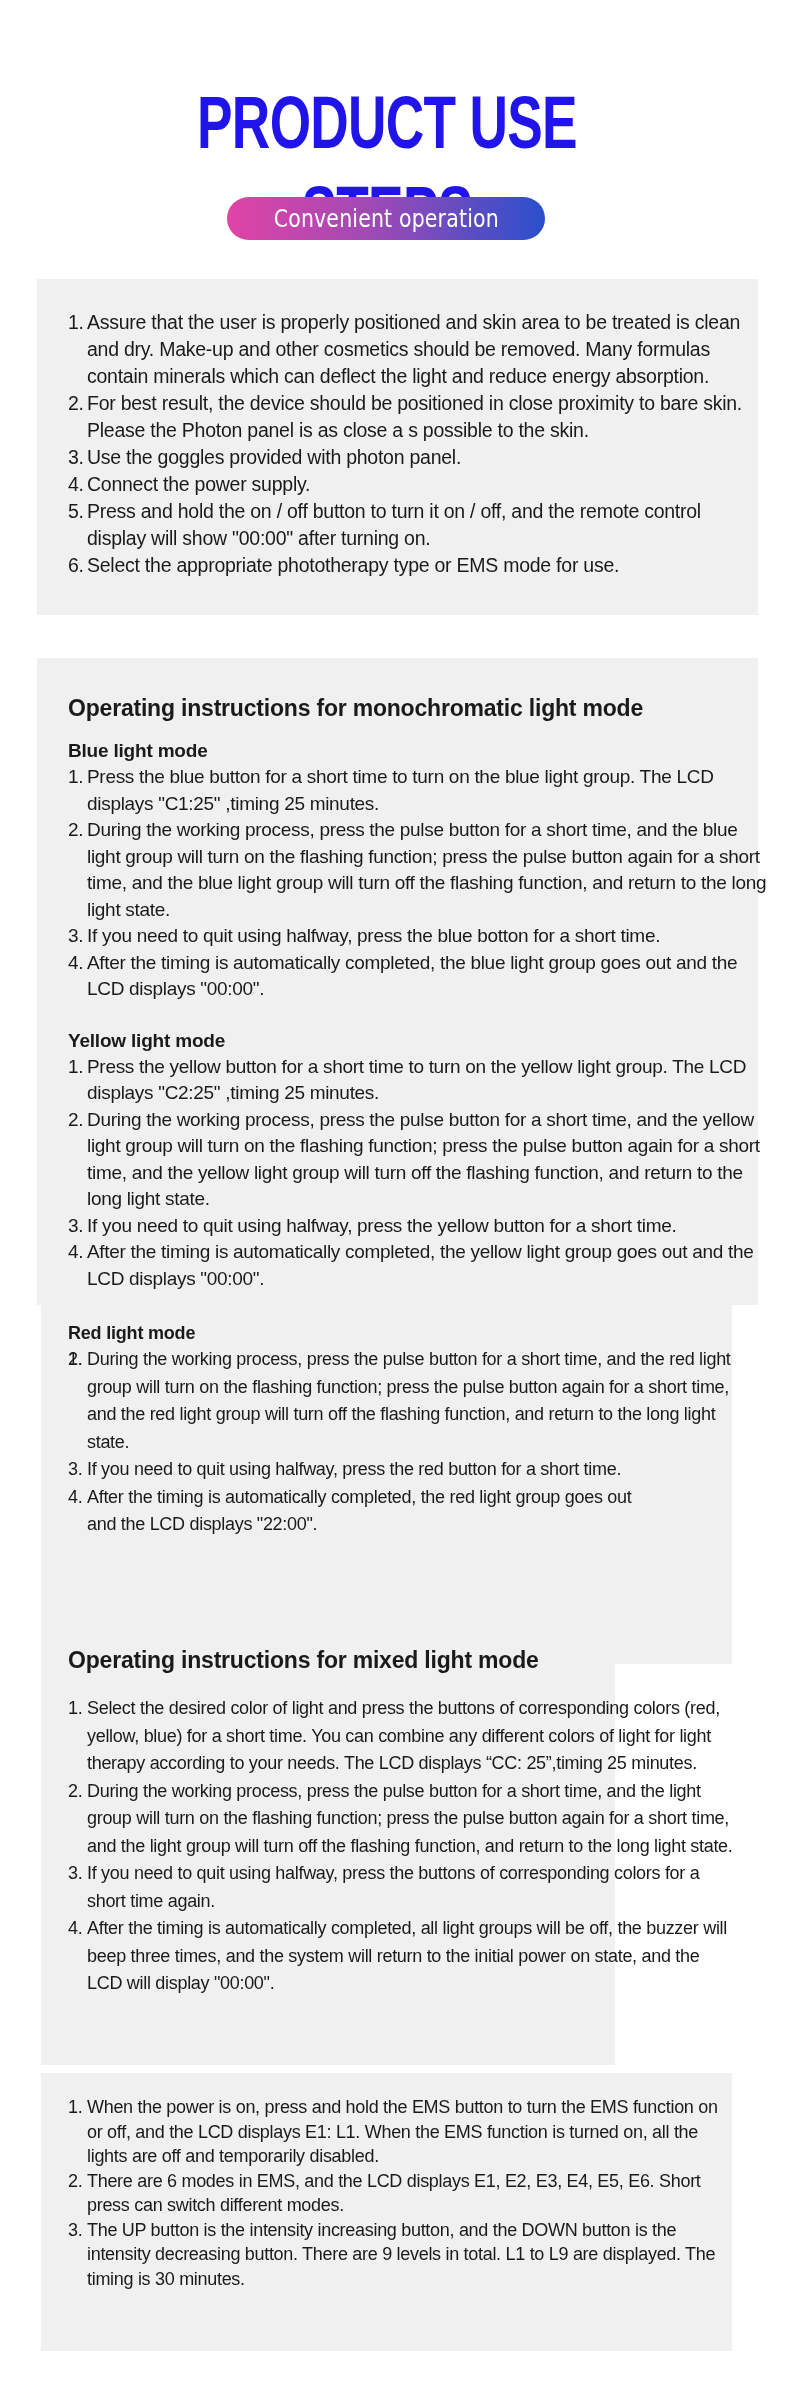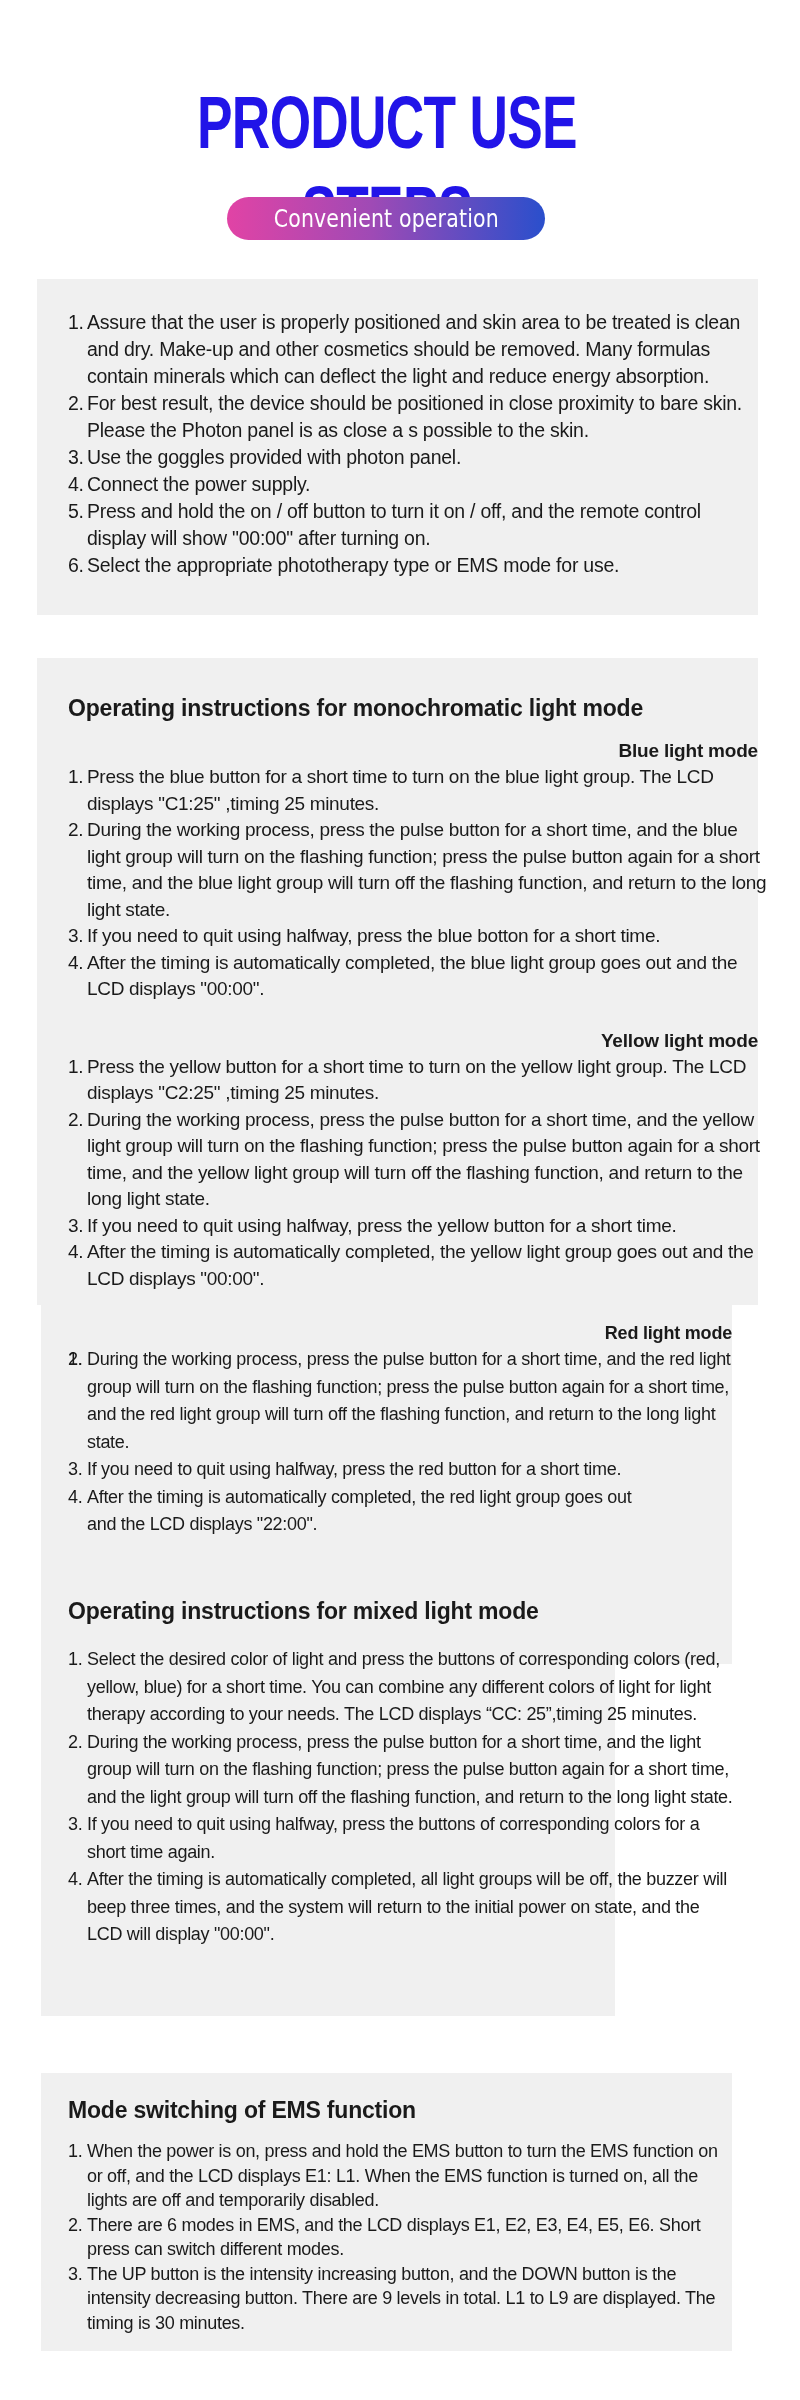--- a/index.html
+++ b/index.html
@@ -15,34 +15,34 @@
           border-radius: 22px;
           background: linear-gradient(90deg, #e143a5 0%, #a04ab5 45%, #2a4fcc 100%);
           display: flex; align-items: center; justify-content: center; }
   .pill span { color: #ffffff; font-family: "DejaVu Sans", sans-serif; font-size: 25px;
                transform: scaleX(0.82); display: inline-block; letter-spacing: 0.2px; }
 
   .box { position: absolute; background: #f0f0f0; box-sizing: border-box; }
   #box1 { left: 37px; top: 279px; width: 721px; height: 336px; padding: 30px 0 0 31px; }
   #box2 { left: 37px; top: 658px; width: 721px; height: 647px; padding: 35px 0 0 31px; }
   #box3 { left: 41px; top: 1300px; width: 691px; height: 364px; padding: 20px 0 0 27px; }
-  #box4 { left: 41px; top: 1564px; width: 574px; height: 452px; padding: 32px 0 0 27px; }
+  #box4 { left: 41px; top: 1613px; width: 574px; height: 452px; padding: 32px 0 0 27px; }
   #box5 { left: 41px; top: 2073px; width: 691px; height: 278px; padding: 22px 0 0 27px; }
 
   ol { list-style: none; margin: 0; padding: 0; }
   li { position: relative; padding-left: 19px; }
   li .num { position: absolute; left: 0; top: 0; }
 
   .b1 li { font-size: 19.5px; line-height: 27px; letter-spacing: -0.25px; width: 660px; }
   .b2 li { font-size: 19px; line-height: 26.5px; letter-spacing: -0.3px; width: 680px; }
   .b3 li, .b4 li, .b5 li { font-size: 18px; line-height: 27.5px; letter-spacing: -0.3px; width: 650px; }
   .b5 li { line-height: 24.5px; }
 
   h2 { margin: 0; font-size: 23px; line-height: 30px; font-weight: 700; letter-spacing: -0.2px; }
-  h3 { margin: 0; font-size: 19px; line-height: 26px; font-weight: 700; letter-spacing: -0.2px; text-align: right; }
+  h3 { margin: 0; font-size: 19px; line-height: 26px; font-weight: 700; letter-spacing: -0.2px; }
   .b3 h3 { font-size: 18px; }
 
   #box2 h2 { margin-bottom: 15px; }
   #box2 .gap { height: 25px; }
   #box4 h2 { margin-bottom: 20px; }
   #box5 h2 { margin-bottom: 14px; }
 </style>
 </head>
 <body>
 
@@ -96,19 +96,18 @@
   <h2>Operating instructions for mixed light mode</h2>
   <ol>
     <li><span class="num">1.</span><span>Select the desired color of light and press the buttons of corresponding colors (red, yellow, blue) for a short time. You can combine any different colors of light for light therapy according to your needs. The LCD displays “CC: 25”,timing 25 minutes.</span></li>
     <li><span class="num">2.</span><span>During the working process, press the pulse button for a short time, and the light group will turn on the flashing function; press the pulse button again for a short time, and the light group will turn off the flashing function, and return to the long light state.</span></li>
     <li><span class="num">3.</span><span>If you need to quit using halfway, press the buttons of corresponding colors for a short time again.</span></li>
     <li><span class="num">4.</span><span>After the timing is automatically completed, all light groups will be off, the buzzer will beep three times, and the system will return to the initial power on state, and the LCD will display "00:00".</span></li>
   </ol>
 </section>
 
 <section class="box b5" id="box5">
-  <h2>Mode switching of EMS function</h2>
   <ol>
     <li><span class="num">1.</span><span>When the power is on, press and hold the EMS button to turn the EMS function on or off, and the LCD displays E1: L1. When the EMS function is turned on, all the lights are off and temporarily disabled.</span></li>
     <li><span class="num">2.</span><span>There are 6 modes in EMS, and the LCD displays E1, E2, E3, E4, E5, E6. Short press can switch different modes.</span></li>
     <li><span class="num">3.</span><span>The UP button is the intensity increasing button, and the DOWN button is the intensity decreasing button. There are 9 levels in total. L1 to L9 are displayed. The timing is 30 minutes.</span></li>
   </ol>
 </section>
 
 </body></html>

